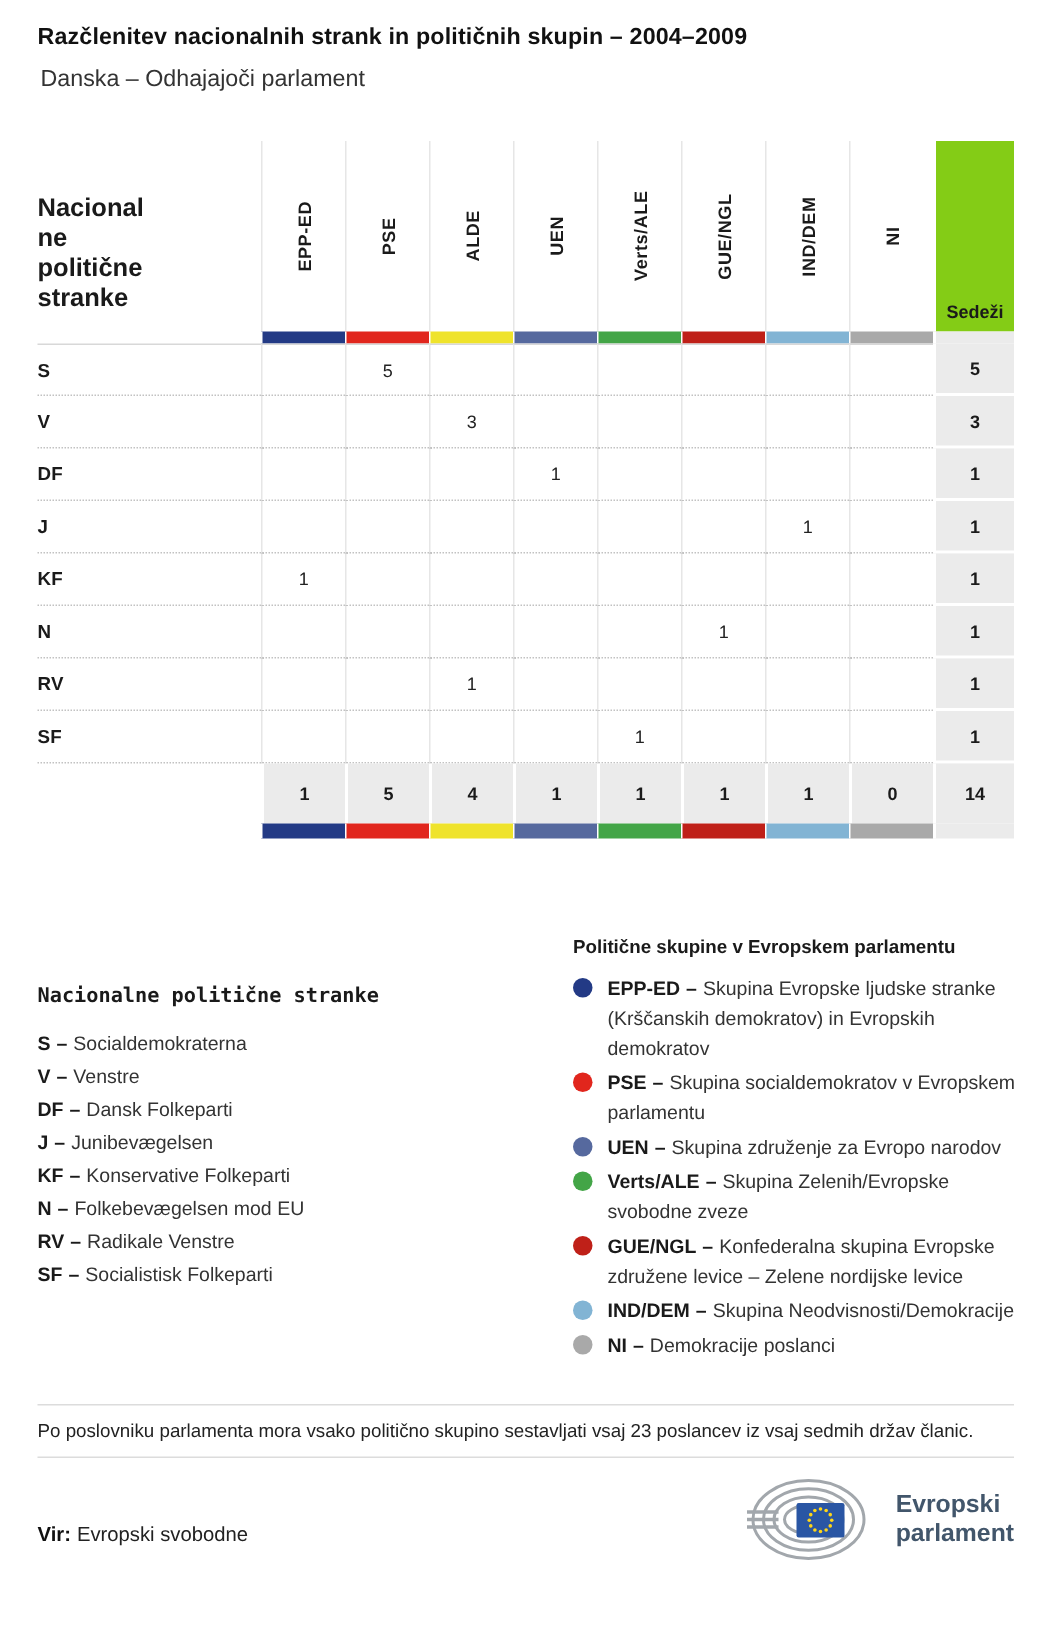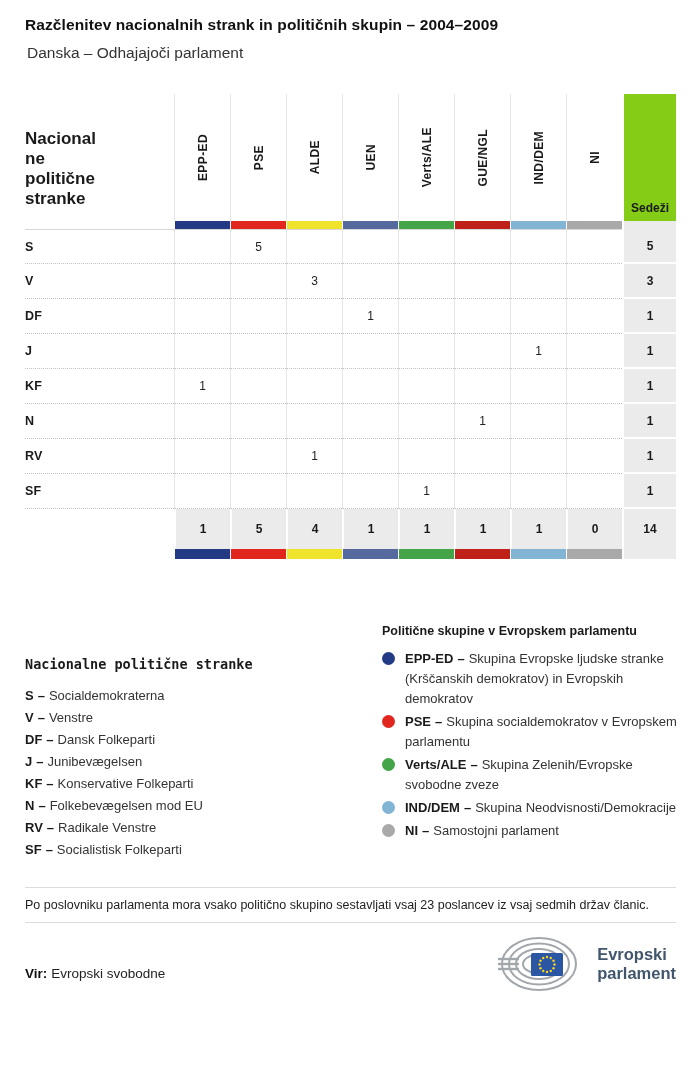--- a/index.html
+++ b/index.html
@@ -265,30 +265,38 @@
     <h3>Politične skupine v Evropskem parlamentu</h3>
     <div class="item">
         <span class="dot" style="background-color: rgb(35, 58, 133);"></span>
         <div class="txt"><b class="abbr">EPP-ED</b><b class="dash">–</b><span>Skupina Evropske ljudske stranke (Krščanskih demokratov) in Evropskih demokratov</span></div>
       </div>
     <div class="item">
         <span class="dot" style="background-color: rgb(225, 38, 29);"></span>
         <div class="txt"><b class="abbr">PSE</b><b class="dash">–</b><span>Skupina socialdemokratov v Evropskem parlamentu</span></div>
       </div>
     <div class="item">
+        <span class="dot" style="background-color: rgb(86, 105, 158);"></span>
+        <div class="txt"><b class="abbr">UEN</b><b class="dash">–</b><span>Skupina združenje za Evropo narodov</span></div>
+      </div>
+    <div class="item">
         <span class="dot" style="background-color: rgb(67, 165, 71);"></span>
         <div class="txt"><b class="abbr">Verts/ALE</b><b class="dash">–</b><span>Skupina Zelenih/Evropske svobodne zveze</span></div>
       </div>
     <div class="item">
+        <span class="dot" style="background-color: rgb(191, 32, 24);"></span>
+        <div class="txt"><b class="abbr">GUE/NGL</b><b class="dash">–</b><span>Konfederalna skupina Evropske združene levice – Zelene nordijske levice</span></div>
+      </div>
+    <div class="item">
         <span class="dot" style="background-color: rgb(130, 180, 212);"></span>
         <div class="txt"><b class="abbr">IND/DEM</b><b class="dash">–</b><span>Skupina Neodvisnosti/Demokracije</span></div>
       </div>
     <div class="item">
         <span class="dot" style="background-color: rgb(169, 169, 169);"></span>
-        <div class="txt"><b class="abbr">NI</b><b class="dash">–</b><span>Samostojni parlament</span></div>
+        <div class="txt"><b class="abbr">NI</b><b class="dash">–</b><span>Demokracije poslanci</span></div>
       </div>
   </div>
 </div>
 
 <div class="footnote">Po poslovniku parlamenta mora vsako politično skupino sestavljati vsaj 23 poslancev iz vsaj sedmih držav članic.</div>
 
 <div class="footer">
   <div class="source"><b>Vir:</b><span>Evropski svobodne</span></div>
   <div class="logo">
     <svg width="100" height="58" viewBox="0 0 100 58">

